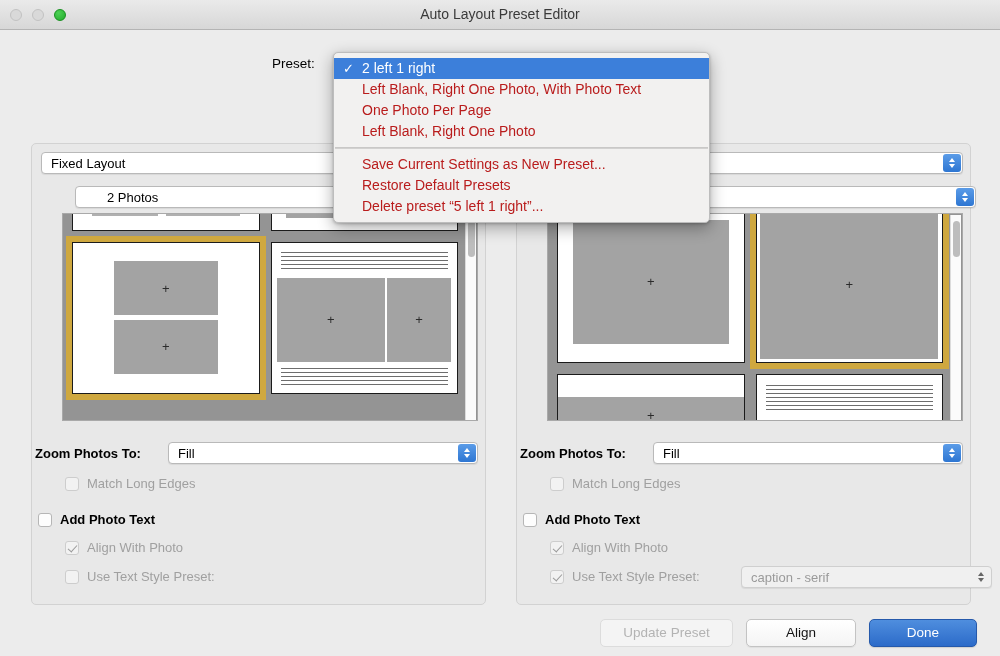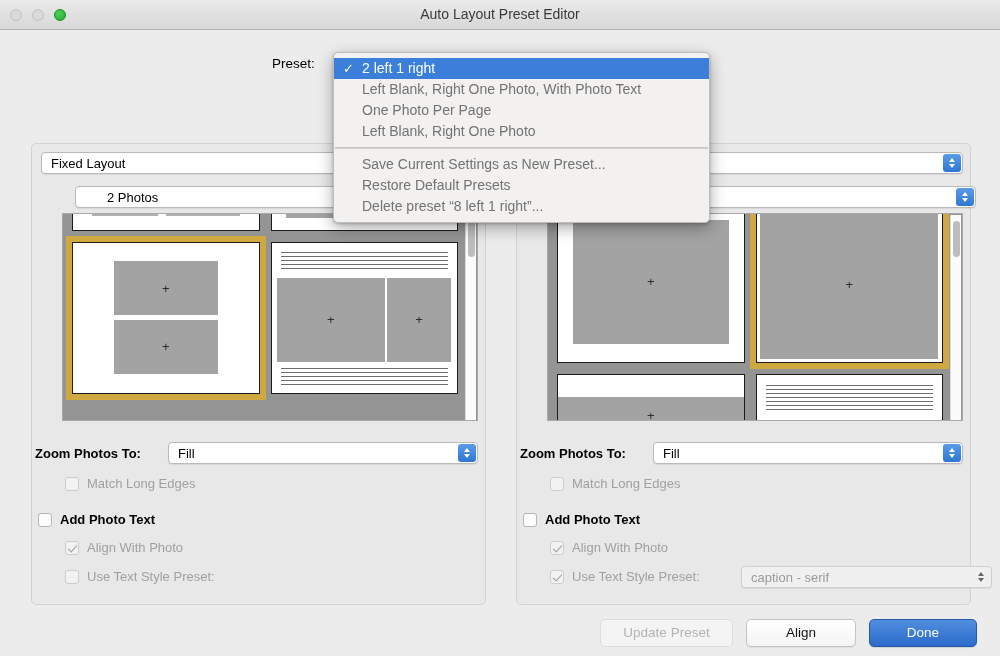--- a/index.html
+++ b/index.html
@@ -61,21 +61,21 @@
     box-shadow: 0 5px 16px rgba(0,0,0,0.33), 0 1px 3px rgba(0,0,0,0.22);
     padding: 5px 0 5px 0;
     z-index: 100;
     box-sizing: border-box;
   }
   .menu-item {
     position: relative;
     height: 21px; line-height: 21px;
     padding-left: 28px; padding-right: 14px;
     font-size: 14px;
-    color: #737373;
+    color: #b91c1c;
     white-space: nowrap;
   }
   .menu-item.selected {
     background: #3c7fda;
     color: #ffffff;
   }
   .menu-check {
     position: absolute; left: 9px; top: 0;
     font-size: 13px; line-height: 21px;
   }
@@ -433,15 +433,15 @@
 
   <div class="menu-sep"></div>
 
   <div class="menu-item">
     <span>Save Current Settings as New Preset...</span>
   </div>
   <div class="menu-item">
     <span>Restore Default Presets</span>
   </div>
   <div class="menu-item">
-    <span>Delete preset “8 left 1 right”...</span>
+    <span>Delete preset “5 left 1 right”...</span>
   </div>
 </div>
 
 </body></html>

